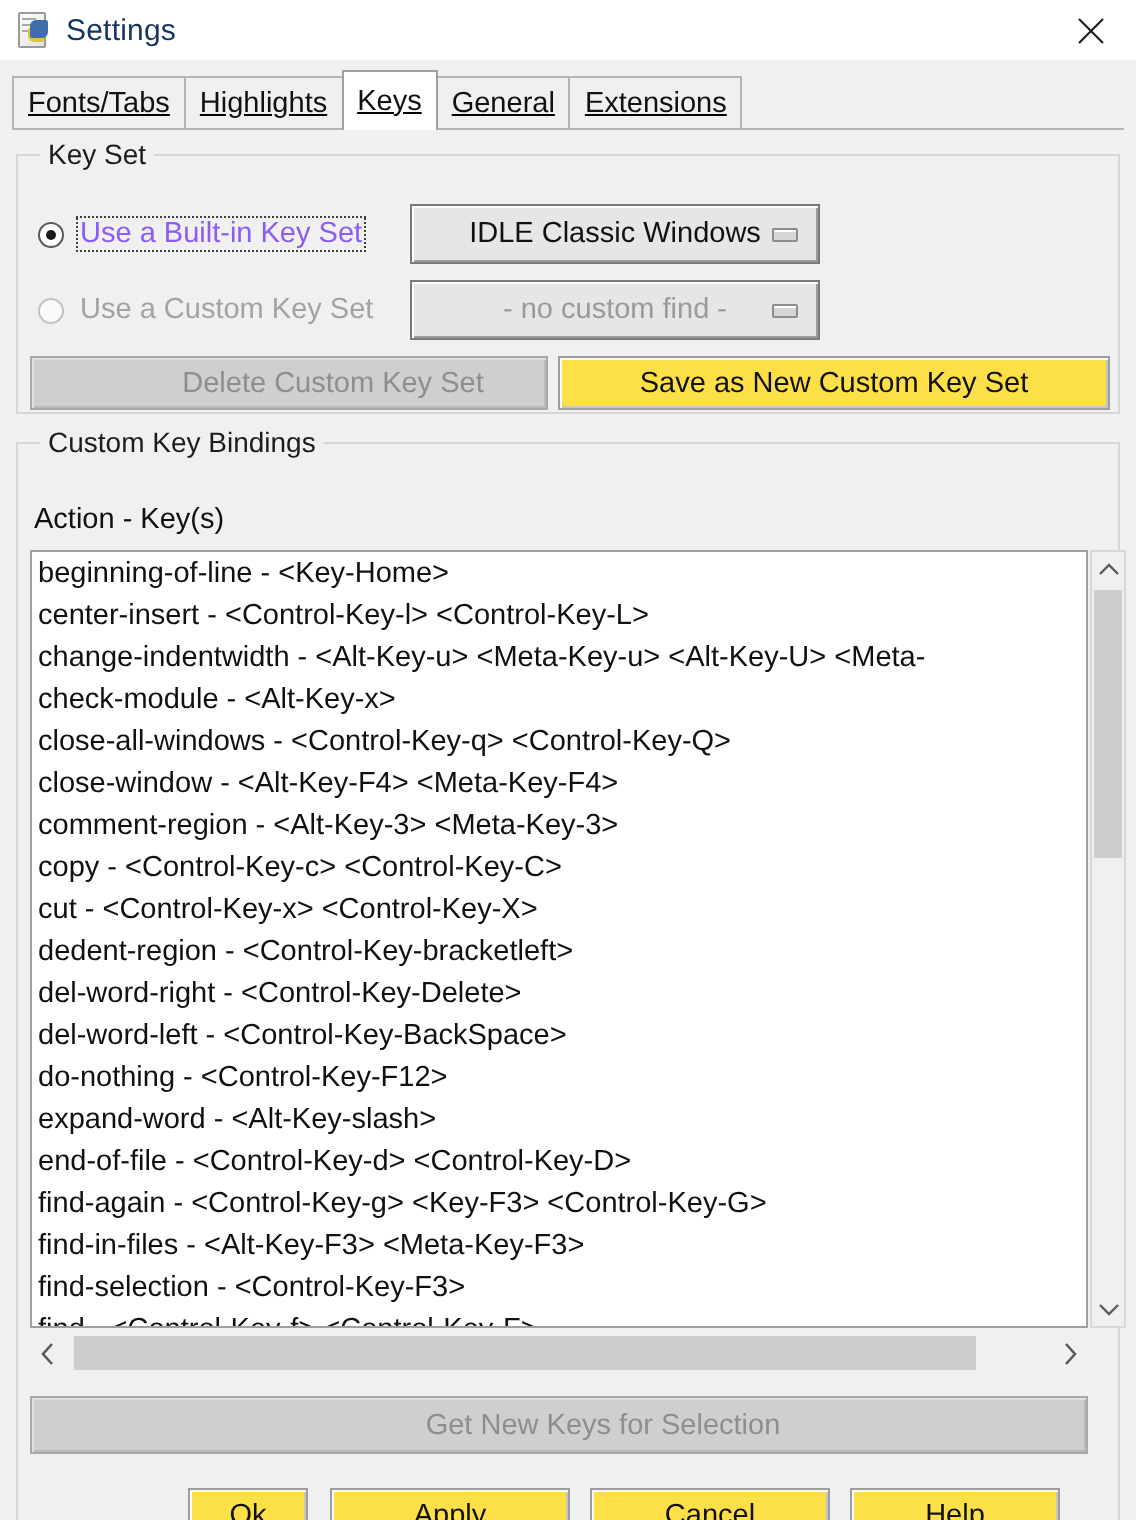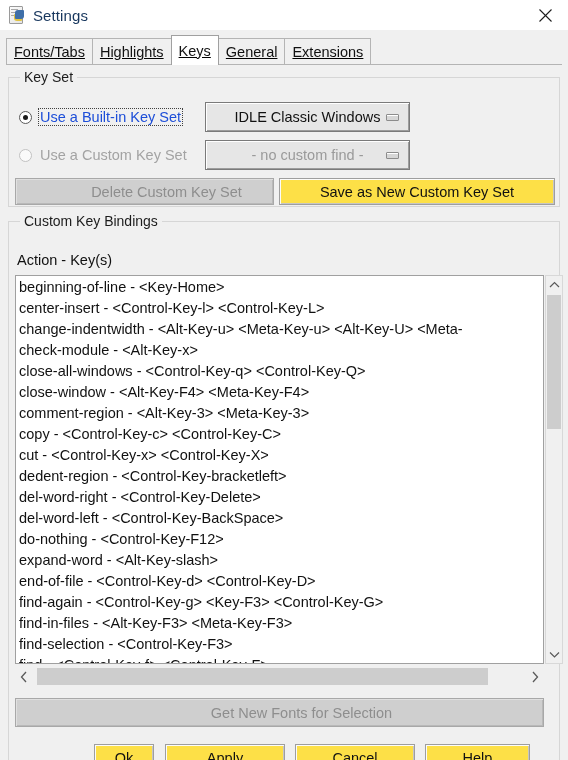--- a/index.html
+++ b/index.html
@@ -103,21 +103,21 @@
     border: 1px solid #5a5a5a; background: #fff;
     box-sizing: border-box; position: relative; flex: none;
     margin-right: 6px;
   }
   .radio.checked::after {
     content: ""; position: absolute; left: 3px; top: 3px;
     width: 5px; height: 5px; border-radius: 50%; background: #1a1a1a;
   }
   .radio.disabled { border-color: #c2c2c2; background: #fafafa; }
   .radio-label {
-    font-size: 14.5px; color: #1d4ed8; white-space: nowrap;
+    font-size: 14.5px; color: #8b5cf6; white-space: nowrap;
     padding: 1px 2px;
   }
   .radio-label.focus { border: 1px dotted #404040; padding: 0 1px; }
   .radio-label.disabled { color: #a3a3a3; }
 
   
   .optmenu {
     position: absolute;
     background: #e6e6e6;
     border: 1px solid #7a7a7a;
@@ -321,21 +321,21 @@
       </div>
       <div class="sb-thumb" style="left:22px; top:2px; width:451px; height:17px;"></div>
       <div class="sb-arrow" style="right:0; top:0; width:18px; height:22px;">
         <svg width="8" height="12" viewBox="0 0 8 12">
             <polyline points="2,1 6.5,6 2,11" fill="none" stroke="#5a5a5a" stroke-width="1.3"></polyline>
           </svg>
       </div>
     </div>
 
     <div class="btn disabled" style="left:6px; top:476px; width:529px; height:29px;">
-      <span>Get New Fonts for Selection</span>
+      <span>Get New Keys for Selection</span>
     </div>
   </div>
 
   <div class="btn" style="left:94px; top:679px; width:60px; height:27px;">
     <span>Ok</span>
   </div>
   <div class="btn" style="left:165px; top:679px; width:120px; height:27px;">
     <span>Apply</span>
   </div>
   <div class="btn" style="left:295px; top:679px; width:120px; height:27px;">

